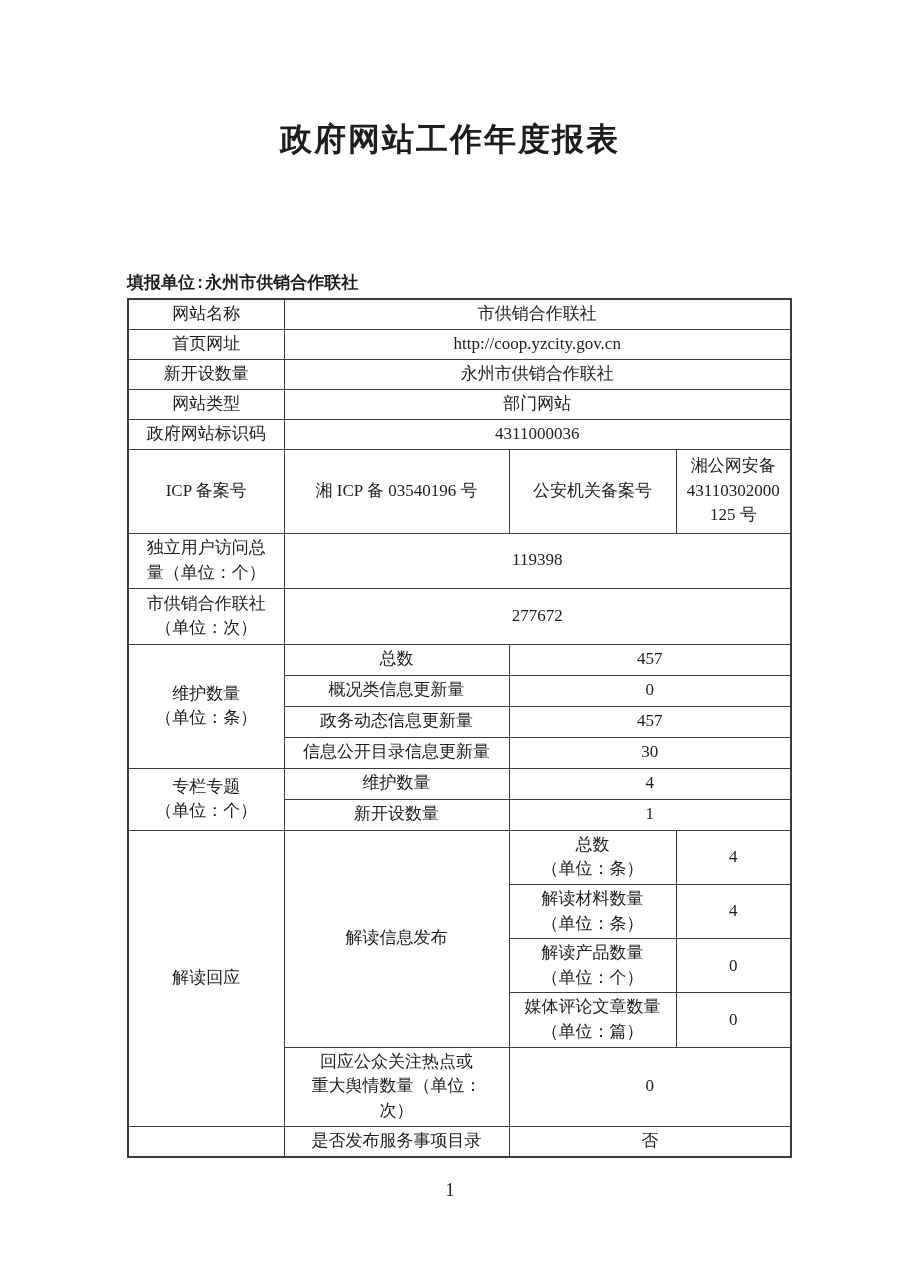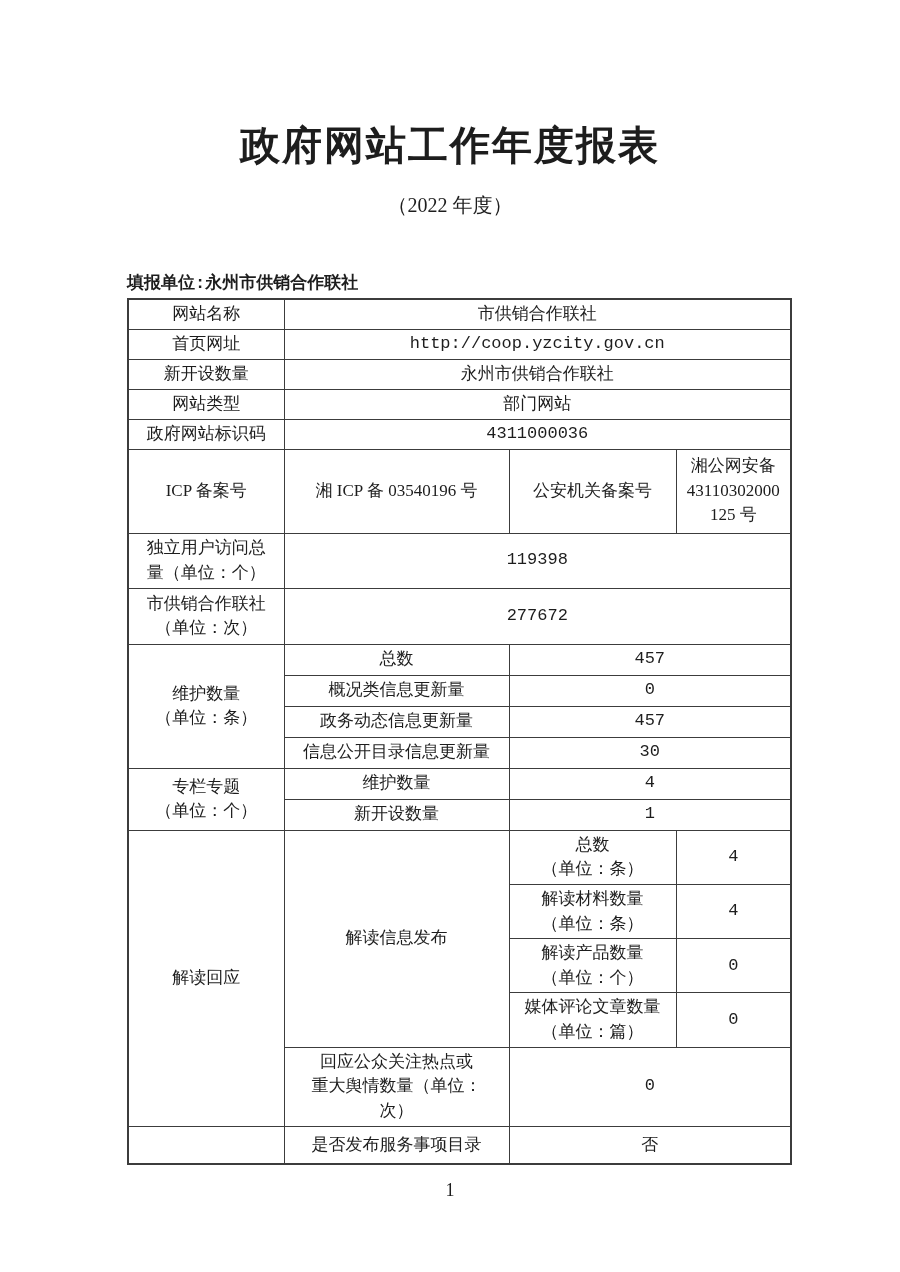--- a/index.html
+++ b/index.html
@@ -11,21 +11,21 @@
     font-family: "Liberation Serif", "DejaVu Serif", serif;
     color: #1d1d1d;
     overflow: hidden;
   }
   .doc-title {
     position: absolute;
     top: 118px; left: 0; width: 900px;
     text-align: center;
     font-family: "Liberation Sans", "DejaVu Sans", sans-serif;
     font-weight: 700;
-    font-size: 40px;
+    font-size: 32px;
     letter-spacing: 2px;
   }
   .doc-subtitle {
     position: absolute;
     top: 192px; left: 0; width: 900px;
     text-align: center;
     font-size: 20px;
   }
   .report-unit {
     position: absolute;
@@ -48,37 +48,36 @@
     text-align: center;
     vertical-align: middle;
     font-size: 17px;
     line-height: 1.45;
     white-space: pre-line;
     padding: 2px 4px;
     box-sizing: border-box;
     overflow: hidden;
   }
   td.mono {
-    font-family: Liberation Mono, monospace;
+    font-family: Liberation Serif, serif;
     font-size: 17px;
   }
   .page-number {
     position: absolute;
     top: 1180px; left: 0; width: 900px;
     text-align: center;
     font-size: 18px;
   }
 </style>
 </head>
 <body>
 
 <div class="page">
 
   <div class="doc-title">政府网站工作年度报表</div>
-  <div class="doc-subtitle">（2022 年度）</div>
   <div class="report-unit">填报单位:永州市供销合作联社</div>
 
   <table class="report">
     <colgroup>
       <col style="width:156px">
       <col style="width:225px">
       <col style="width:167px">
       <col style="width:115px">
     </colgroup>
     <tbody>
@@ -169,21 +168,21 @@
         <td>媒体评论文章数量
 （单位：篇）</td>
         <td class="mono">0</td>
       </tr>
       <tr style="height:78px">
         <td>回应公众关注热点或
 重大舆情数量（单位：
 次）</td>
         <td colspan="2" class="mono">0</td>
       </tr>
-      <tr style="height:38px">
+      <tr style="height:31px">
         <td></td>
         <td>是否发布服务事项目录</td>
         <td colspan="2">否</td>
       </tr>
     </tbody>
   </table>
 
   <div class="page-number">1</div>
 
 </div>

